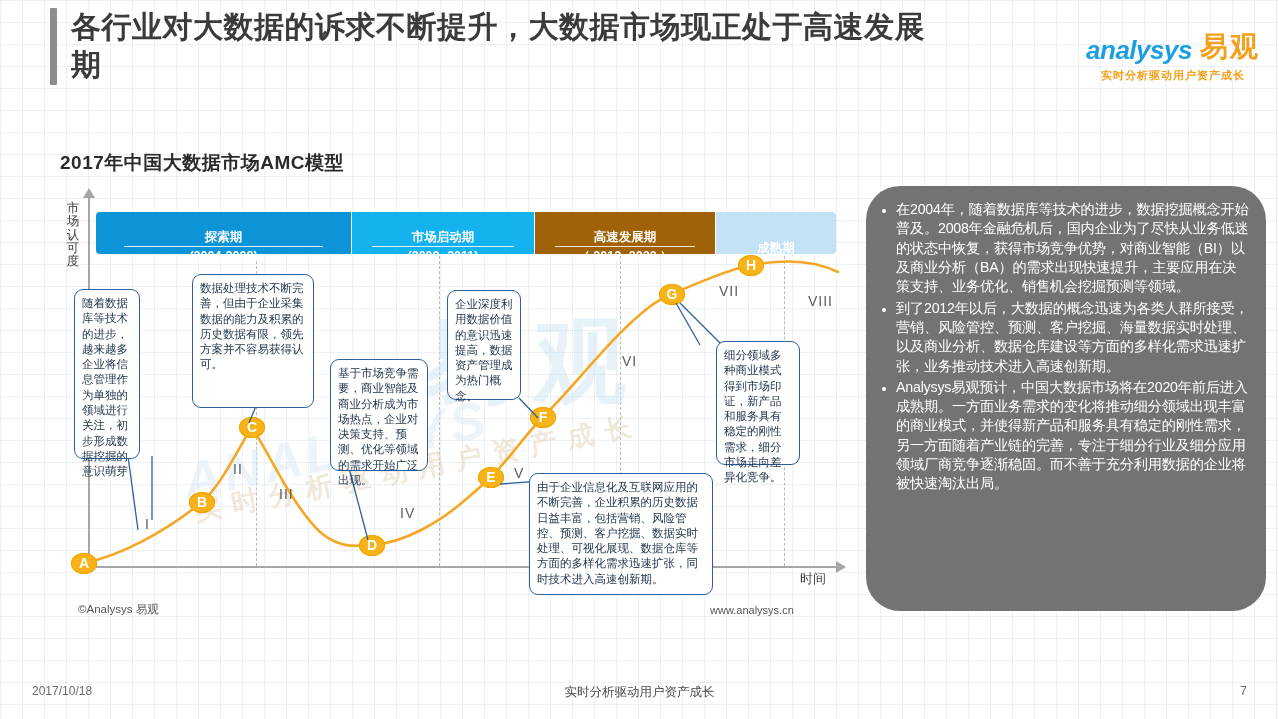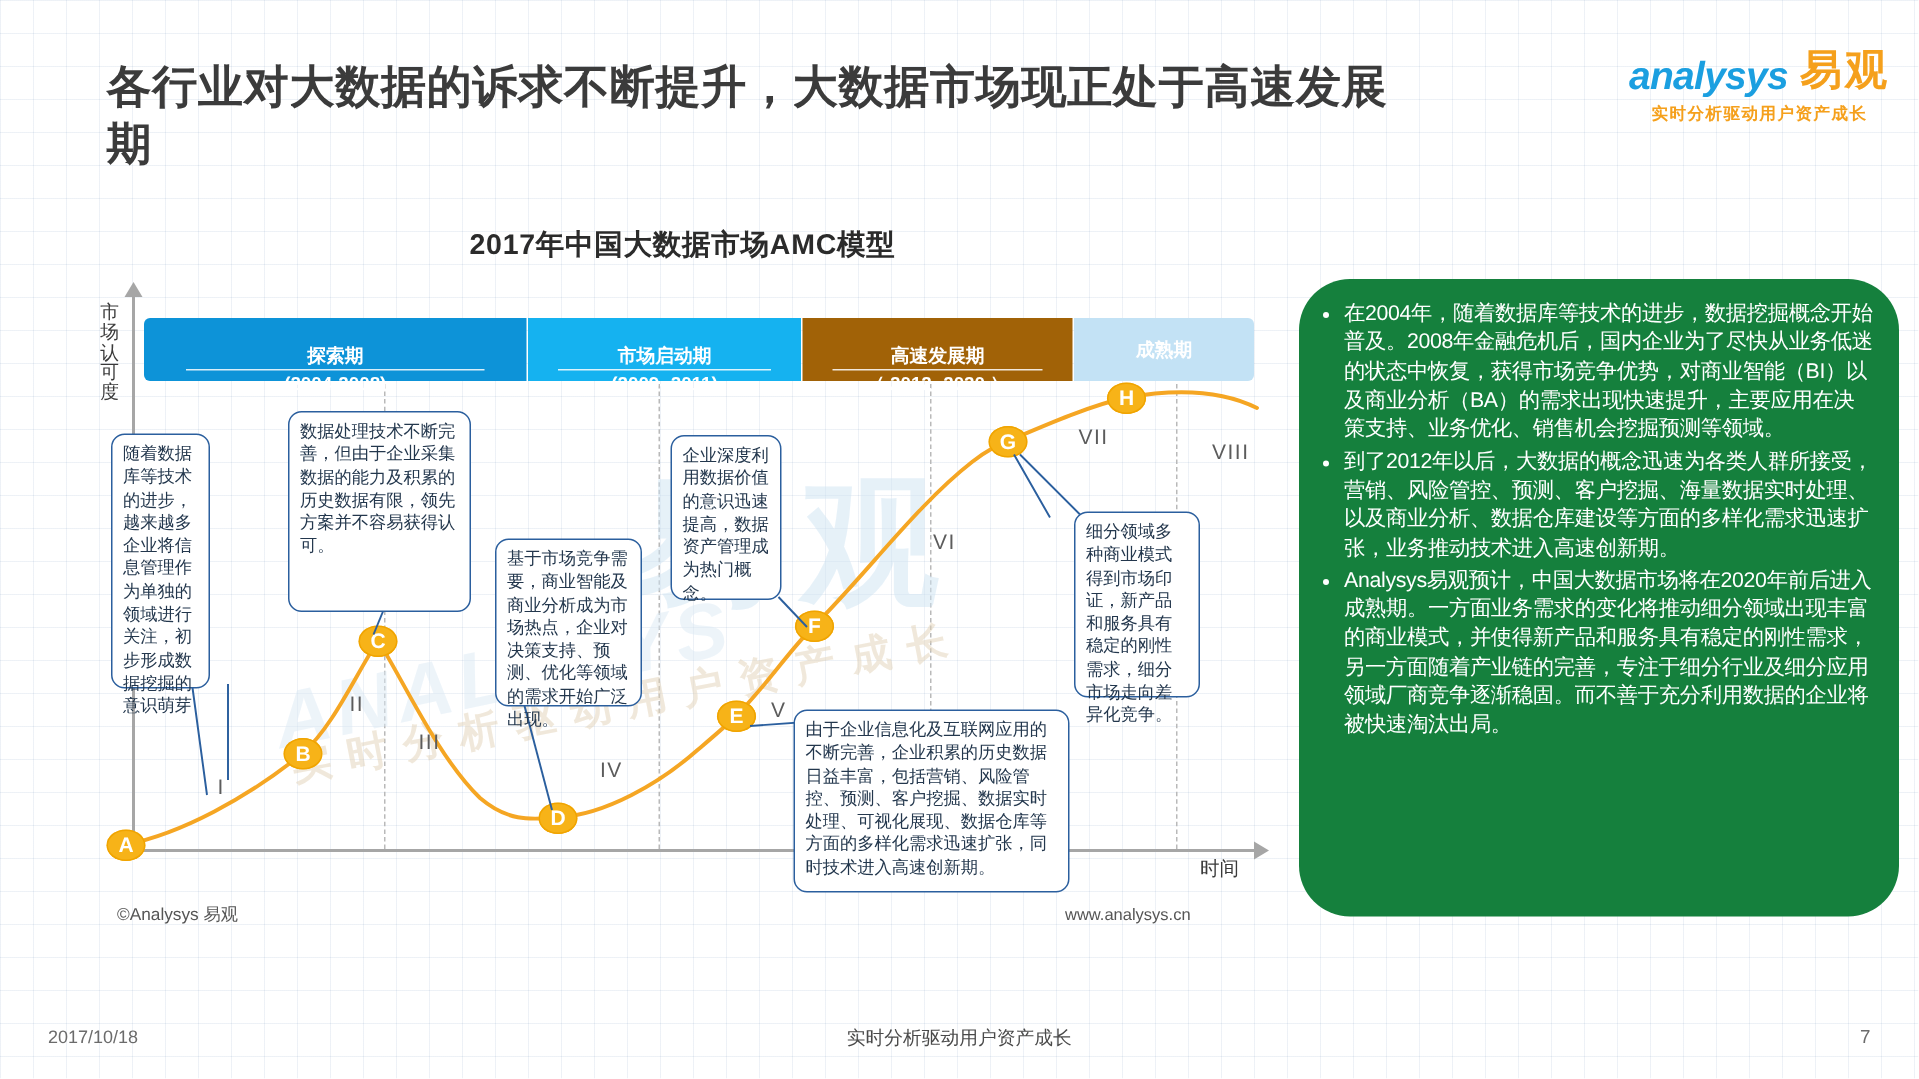--- a/index.html
+++ b/index.html
@@ -14,56 +14,56 @@
     position:absolute;inset:0;
     background-image:
       linear-gradient(to right, rgba(120,150,190,.13) 1px, transparent 1px),
       linear-gradient(to bottom, rgba(120,150,190,.13) 1px, transparent 1px);
     background-size:22px 22px;
     pointer-events:none;z-index:0;
   }
   #slide{position:absolute;inset:0;z-index:1;}
 
   
-  .hdr{position:absolute;left:50px;top:40px;width:1030px;display:flex;align-items:center;}
+  .hdr{position:absolute;left:50px;top:8px;width:1030px;display:flex;}
   .hdr-bar{width:7px;background:#8a8d92;border-radius:1px;margin-right:14px;flex:0 0 7px;}
   .hdr-title{
     font-size:30px;line-height:1.28;font-weight:bold;color:#3b3b3b;
     letter-spacing:.5px;max-width:870px;
   }
   .logo{position:absolute;right:10px;top:28px;width:192px;text-align:center;}
   .logo-row{display:flex;align-items:flex-end;justify-content:center;gap:8px;white-space:nowrap;}
   .logo-en{font-size:26px;font-style:italic;font-weight:bold;color:#1b9fe0;letter-spacing:-.5px;}
   .logo-cn{font-size:28px;font-weight:bold;color:#f5a01c;letter-spacing:2px;}
   .logo-tag{font-size:11px;color:#f5a01c;font-weight:bold;letter-spacing:1px;margin-top:2px;}
 
   
   .chart-title{
-    position:absolute;left:60px;top:150px;width:790px;text-align:center;
+    position:absolute;left:60px;top:150px;width:790px;
     font-size:19px;font-weight:bold;color:#2b2b2b;letter-spacing:.5px;
   }
   .ylabel{
     position:absolute;left:64px;top:202px;width:18px;
     font-size:12.5px;color:#3a3a3a;line-height:1.06;text-align:center;letter-spacing:0;
   }
   .xlabel{position:absolute;left:800px;top:570px;font-size:13px;color:#3a3a3a;}
 
   
   .bands{position:absolute;left:96px;top:212px;height:42px;width:740px;}
   .band{
     position:absolute;top:0;height:42px;color:#fff;text-align:center;
     font-size:12.5px;font-weight:bold;line-height:1.22;padding-top:18px;
     box-sizing:border-box;
   }
   .band .bl{display:block;}
   .band .bsep{display:block;height:1px;background:rgba(255,255,255,.85);margin:1px auto 2px;width:78%;}
   .band.b1{left:0;width:255px;background:#0d93d8;border-radius:4px 0 0 4px;}
   .band.b2{left:256px;width:182px;background:#15b2f0;}
   .band.b3{left:439px;width:180px;background:#a16207;}
-  .band.b4{left:620px;width:120px;background:#c3e2f5;border-radius:0 4px 4px 0;line-height:42px;padding-top:0;}
+  .band.b4{left:620px;width:120px;background:#c3e2f5;border-radius:0 4px 4px 0;line-height:42px;padding-top:15px;}
   .band.b4 .bl{display:inline;}
 
   
   .yaxis{position:absolute;left:88px;top:196px;width:2px;height:372px;background:#a6a6a6;}
   .yarrow{position:absolute;left:83px;top:188px;width:0;height:0;border-left:6px solid transparent;border-right:6px solid transparent;border-bottom:10px solid #a6a6a6;}
   .xaxis{position:absolute;left:88px;top:566px;width:750px;height:2px;background:#a6a6a6;}
   .xarrow{position:absolute;left:836px;top:561px;width:0;height:0;border-top:6px solid transparent;border-bottom:6px solid transparent;border-left:10px solid #a6a6a6;}
   .vdash{position:absolute;top:256px;height:310px;border-left:1px dashed #b9b9b9;}
 
   
@@ -88,21 +88,21 @@
   
   .co{
     position:absolute;border:1.3px solid #2b5f9e;border-radius:9px;background:#ffffff;
     color:#23374d;font-size:11.5px;line-height:1.33;padding:6px 7px;box-sizing:border-box;
     letter-spacing:0;
   }
 
   
   .panel{
     position:absolute;left:866px;top:186px;width:400px;height:425px;
-    background:#15803d;border-radius:34px;color:#fff;
+    background:#737373;border-radius:34px;color:#fff;
     padding:14px 16px 14px 12px;box-sizing:border-box;
   }
   .panel ul{margin:0;padding:0 0 0 18px;list-style:disc;}
   .panel li{font-size:14.2px;line-height:1.36;margin-bottom:2px;letter-spacing:-.2px;}
   .panel li::marker{font-size:12px;}
 
   
   .fn-l{position:absolute;left:78px;top:602px;font-size:11.5px;color:#555;}
   .fn-r{position:absolute;left:710px;top:604px;font-size:11px;color:#555;}
 

